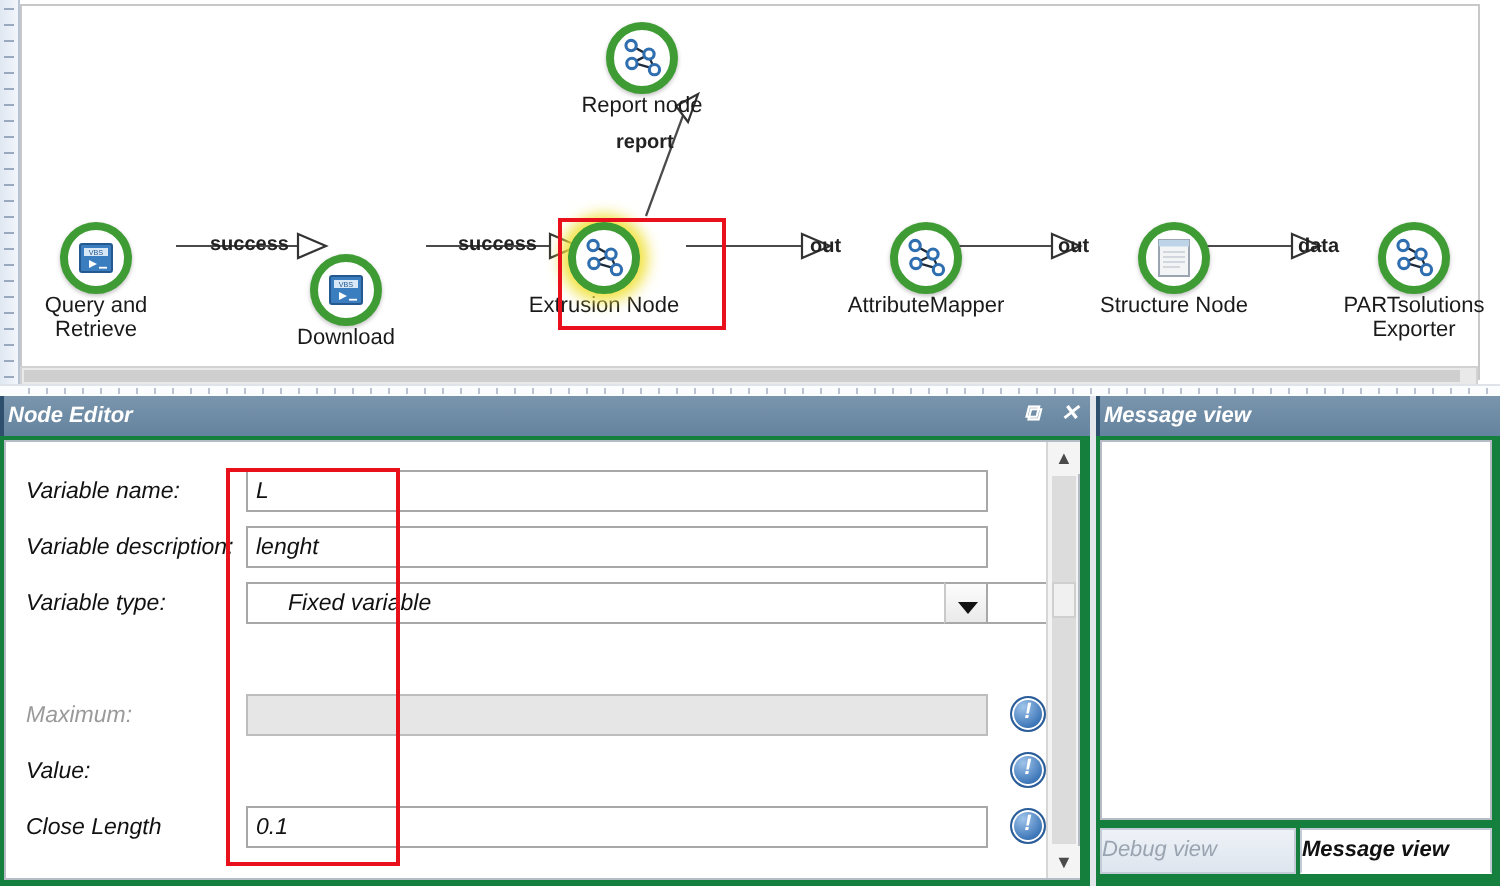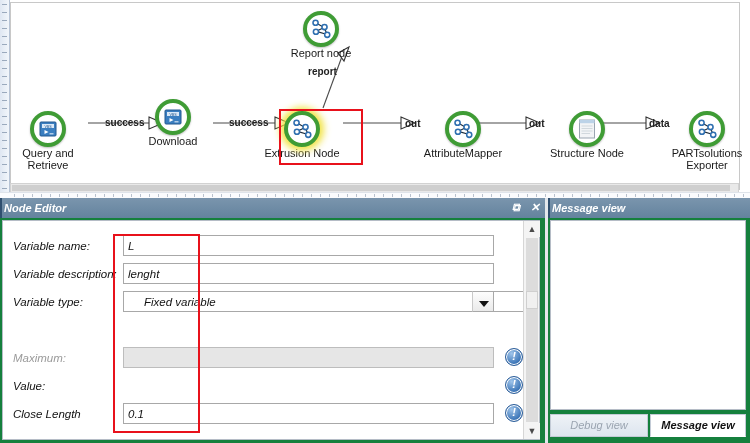--- a/index.html
+++ b/index.html
@@ -78,21 +78,21 @@
   .vscroll .track{position:absolute;left:2px;top:17px;bottom:17px;width:12px;background:#dcdcdc;}
   .vscroll .thumb{position:absolute;left:2px;top:70px;width:12px;height:18px;background:#f0f0f0;border:1px solid #cfcfcf;box-sizing:border-box;}
 
   .redbox{position:absolute;border:2px solid #e8111b;box-sizing:border-box;pointer-events:none;}
 
   
   #msgView{left:548px;width:202px;height:245px;}
   #msgView .titlebar{border-left:2px solid #2f4f6f;}
   .mv-body{position:absolute;left:2px;top:22px;width:196px;height:190px;background:#ffffff;border:1px solid #b5bcc6;box-sizing:border-box;}
   .tabs{position:absolute;left:2px;top:216px;width:196px;height:24px;display:flex;}
-  .tab{height:23px;box-sizing:border-box;font-size:11px;line-height:21px;text-align:center;
+  .tab{height:23px;box-sizing:border-box;font-size:11px;line-height:21px;
     border:1px solid #c3cbd6;background:linear-gradient(to bottom,#eef2f7,#dde5ee);color:#9aa4b0;cursor:pointer;}
   .tab.inactive{width:98px;}
   .tab.active{width:96px;margin-left:2px;background:#ffffff;color:#111;font-weight:700;border-bottom:1px solid #ffffff;}
   .panel-sep{position:absolute;left:545px;top:0;width:3px;height:245px;background:#e3e7ec;}
 </style>
 </head>
 <body>
 
 <div id="app">
 
@@ -152,21 +152,21 @@
               <svg class="glyph-vbs" viewBox="0 0 18 18">
                 <rect x="1" y="2" width="16" height="14" rx="1" fill="#3a7ec0" stroke="#23598f"></rect>
                 <rect x="3" y="4" width="12" height="4" fill="#d9e8f7"></rect>
                 <text x="9" y="7.6" font-size="3.6" text-anchor="middle" fill="#23598f" font-family="Liberation Sans, sans-serif">VBS</text>
                 <polygon points="5.5,10 5.5,14 9.5,12" fill="#ffffff"></polygon>
                 <rect x="10.5" y="13.4" width="4" height="0.9" fill="#ffffff"></rect>
               </svg>
             </div>
             <div class="cap two">Query and Retrieve</div>
           </div>
-          <div class="node" style="left: 144px; top: 96px; width: 36px;">
+          <div class="node" style="left: 144px; top: 124px; width: 36px;">
             <div class="ring">
               <svg class="glyph-vbs" viewBox="0 0 18 18">
                 <rect x="1" y="2" width="16" height="14" rx="1" fill="#3a7ec0" stroke="#23598f"></rect>
                 <rect x="3" y="4" width="12" height="4" fill="#d9e8f7"></rect>
                 <text x="9" y="7.6" font-size="3.6" text-anchor="middle" fill="#23598f" font-family="Liberation Sans, sans-serif">VBS</text>
                 <polygon points="5.5,10 5.5,14 9.5,12" fill="#ffffff"></polygon>
                 <rect x="10.5" y="13.4" width="4" height="0.9" fill="#ffffff"></rect>
               </svg>
             </div>
             <div class="cap" style="width: 120px; margin-left: -42px;">Download</div>

